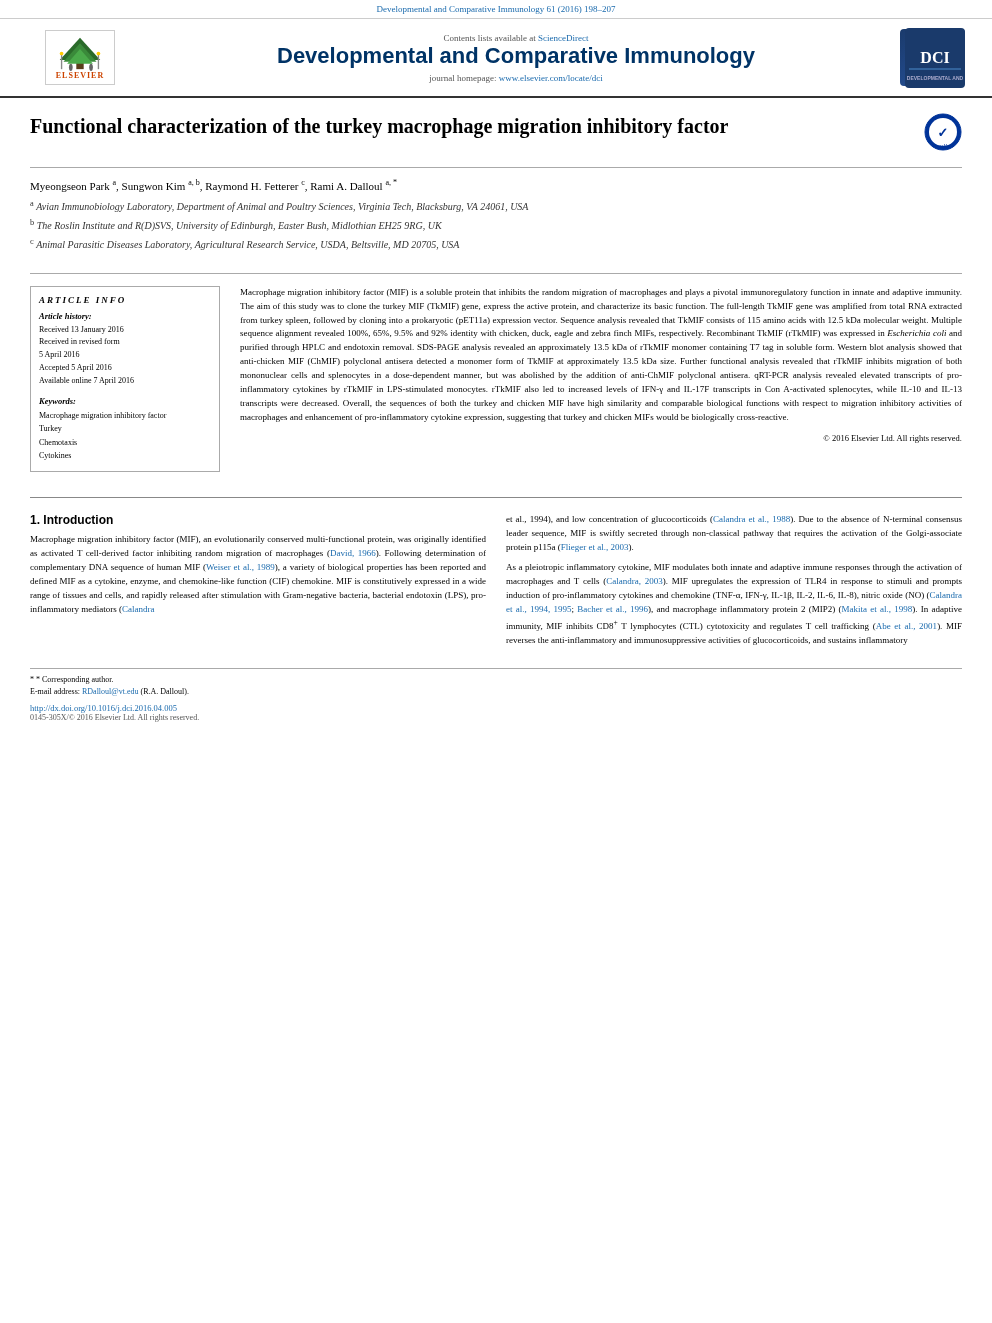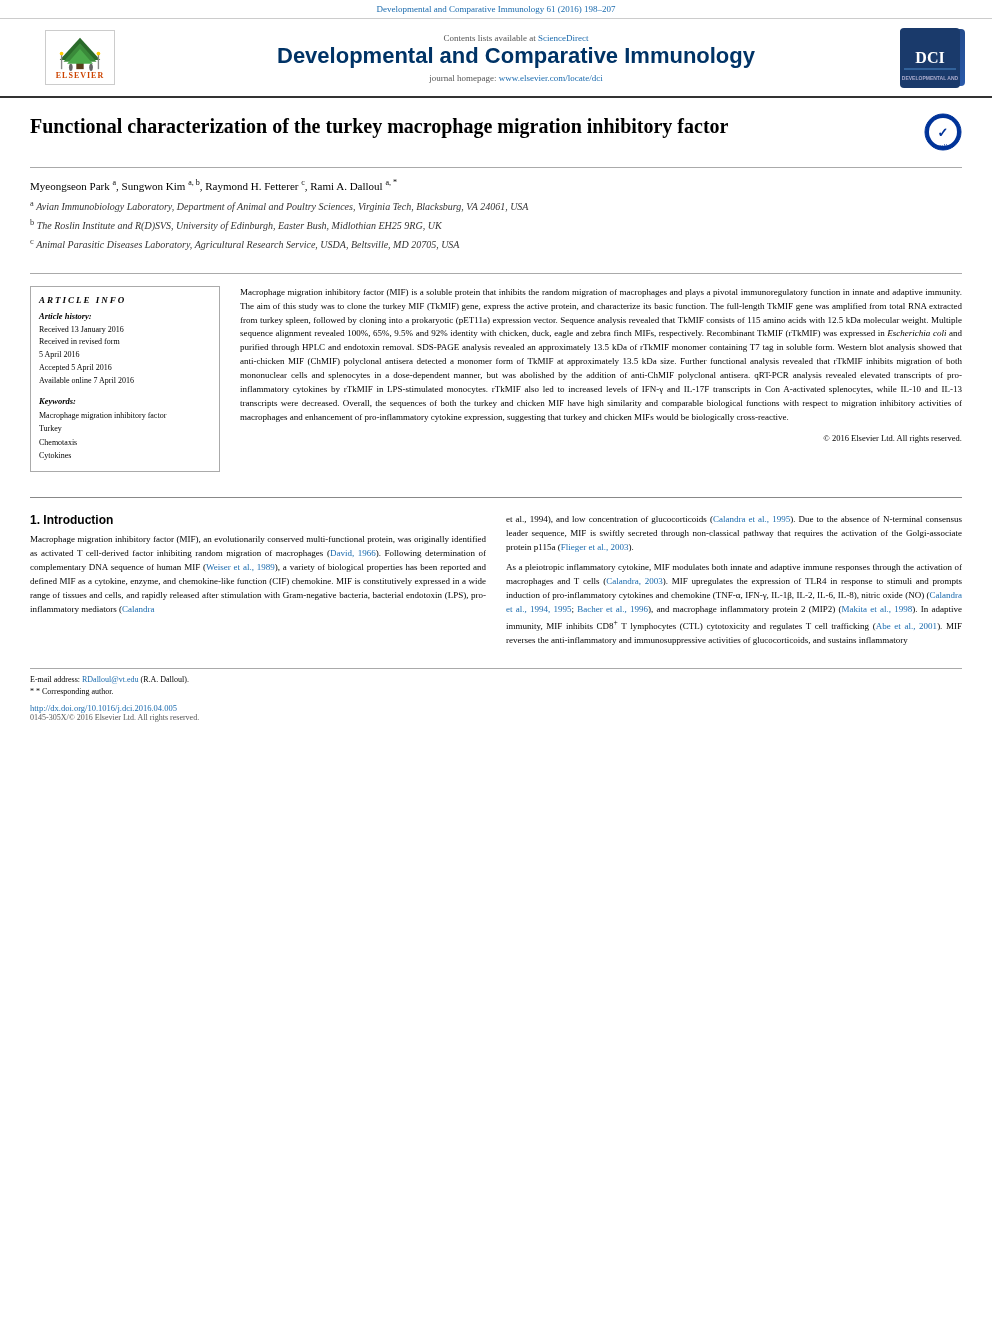--- a/index.html
+++ b/index.html
@@ -85,21 +85,21 @@
       align-items: center;
       justify-content: center;
     }
     .dci-logo {
       width: 65px;
       height: 57px;
       background: linear-gradient(135deg, #1a3a6b 0%, #2a5aab 100%);
       border-radius: 4px;
       display: flex;
       align-items: center;
-      justify-content: flex-start;
+      justify-content: flex-end;
       color: #fff;
       font-size: 14px;
       font-weight: bold;
       font-family: serif;
     }
     .main-content {
       padding: 15px 30px;
     }
     .article-title-section {
       display: flex;
@@ -391,36 +391,36 @@
         <span>1.</span>
         <span>Introduction</span>
       </div>
       <p class="body-text">
         Macrophage migration inhibitory factor (MIF), an evolutionarily conserved multi-functional protein, was originally identified as activated T cell-derived factor inhibiting random migration of macrophages (<a class="ref-link">David, 1966</a>). Following determination of complementary DNA sequence of human MIF (<a class="ref-link">Weiser et al., 1989</a>), a variety of biological properties has been reported and defined MIF as a cytokine, enzyme, and chemokine-like function (CIF) chemokine. MIF is constitutively expressed in a wide range of tissues and cells, and rapidly released after stimulation with Gram-negative bacteria, bacterial endotoxin (LPS), pro-inflammatory mediators (<a class="ref-link">Calandra</a>
       </p>
     </div>
 
     <div class="intro-right-col">
       <p class="body-text">
-        et al., 1994), and low concentration of glucocorticoids (<a class="ref-link">Calandra et al., 1995</a>). Due to the absence of N-terminal consensus leader sequence, MIF is swiftly secreted through non-classical pathway that requires the activation of the Golgi-associate protein p115a (<a class="ref-link">Flieger et al., 2003</a>).
+        et al., 1994), and low concentration of glucocorticoids (<a class="ref-link">Calandra et al., 1988</a>). Due to the absence of N-terminal consensus leader sequence, MIF is swiftly secreted through non-classical pathway that requires the activation of the Golgi-associate protein p115a (<a class="ref-link">Flieger et al., 2003</a>).
       </p>
       <p class="body-text">
         As a pleiotropic inflammatory cytokine, MIF modulates both innate and adaptive immune responses through the activation of macrophages and T cells (<a class="ref-link">Calandra, 2003</a>). MIF upregulates the expression of TLR4 in response to stimuli and prompts induction of pro-inflammatory cytokines and chemokine (TNF-α, IFN-γ, IL-1β, IL-2, IL-6, IL-8), nitric oxide (NO) (<a class="ref-link">Calandra et al., 1994, 1995</a>; <a class="ref-link">Bacher et al., 1996</a>), and macrophage inflammatory protein 2 (MIP2) (<a class="ref-link">Makita et al., 1998</a>). In adaptive immunity, MIF inhibits CD8<sup>+</sup> T lymphocytes (CTL) cytotoxicity and regulates T cell trafficking (<a class="ref-link">Abe et al., 2001</a>). MIF reverses the anti-inflammatory and immunosuppressive activities of glucocorticoids, and sustains inflammatory
       </p>
     </div>
   </div>
 
   <div class="footnote-area">
     <div class="footnote-text">
+      * <span>* Corresponding author.</span>
+    </div>
+    <div class="footnote-text">
       <span>E-mail address:</span>
       <a class="ref-link">RDalloul@vt.edu</a>
       <span>(R.A. Dalloul).</span>
     </div>
-    <div class="footnote-text">
-      * <span>* Corresponding author.</span>
-    </div>
     <div class="doi-line">
       <a>http://dx.doi.org/10.1016/j.dci.2016.04.005</a>
     </div>
     <div class="issn-line">0145-305X/© 2016 Elsevier Ltd. All rights reserved.</div>
   </div>
 
 </div>
 
 </body></html>

